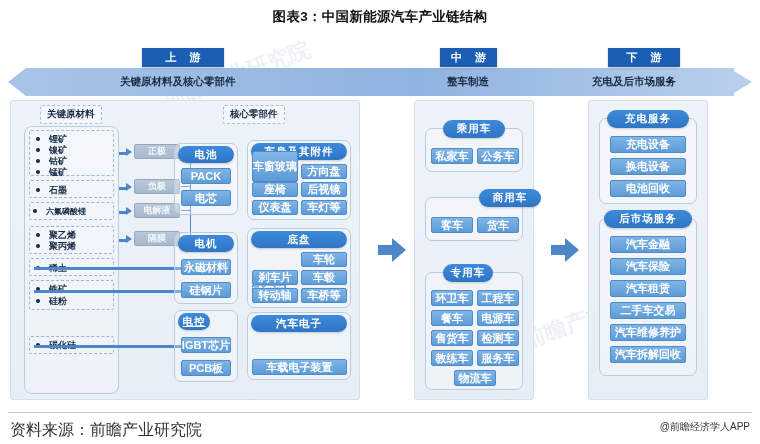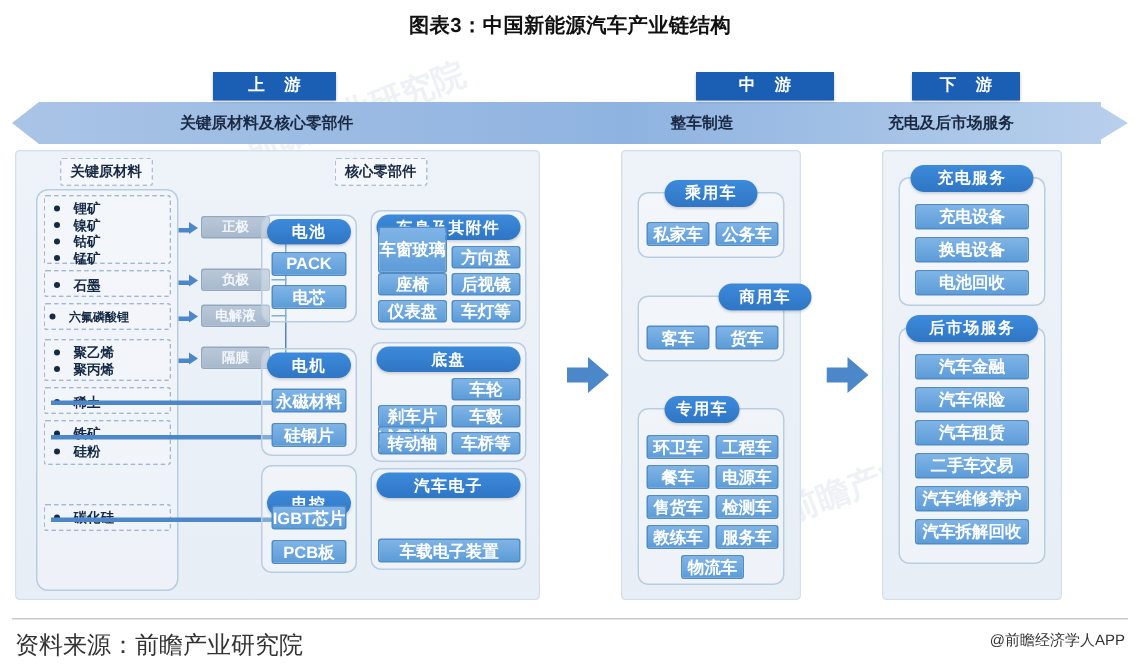--- a/index.html
+++ b/index.html
@@ -162,21 +162,21 @@
           <stop offset="0%" stop-color="#a9c4e6"></stop>
           <stop offset="55%" stop-color="#8fb3e0"></stop>
           <stop offset="100%" stop-color="#b9d0ec"></stop>
         </linearGradient>
       </defs>
       <polygon points="0,14 18,0 726,0 726,3 744,14 726,25 726,28 18,28" fill="url(#bgrad)"></polygon>
     </svg>
   </div>
 
   <div class="stage-tab" style="left:142px; width:82px;">上 游</div>
-  <div class="stage-tab" style="left:440px; width:92px;margin-left:24px;">中 游</div>
+  <div class="stage-tab" style="left:440px; width:57px;">中 游</div>
   <div class="stage-tab" style="left:608px; width:72px;">下 游</div>
 
   <div class="banner-labels">
     <div class="banner-label" style="left:120px;">关键原材料及核心零部件</div>
     <div class="banner-label" style="left:447px;">整车制造</div>
     <div class="banner-label" style="left:592px;">充电及后市场服务</div>
   </div>
 
   <div class="panel" style="left:10px; top:100px; width:350px; height:300px;"></div>
 
@@ -249,21 +249,21 @@
   <div class="head-pill" style="left:178px; top:146px; width:56px; height:17px;">电池</div>
   <div class="chip lightblue" style="left:181px; top:168px; width:50px; height:16px;">PACK</div>
   <div class="chip lightblue" style="left:181px; top:190px; width:50px; height:16px;">电芯</div>
 
   <div class="card" style="left:174px; top:232px; width:64px; height:72px;"></div>
   <div class="head-pill" style="left:178px; top:235px; width:56px; height:17px;">电机</div>
   <div class="chip lightblue" style="left:181px; top:259px; width:50px; height:16px;">永磁材料</div>
   <div class="chip lightblue" style="left:181px; top:282px; width:50px; height:16px;">硅钢片</div>
 
   <div class="card" style="left:174px; top:310px; width:64px; height:72px;"></div>
-  <div class="head-pill" style="left:178px; top:327px; width:56px; height:17px;text-decoration:underline;">电控</div>
+  <div class="head-pill" style="left:178px; top:313px; width:32px; height:17px;text-decoration:underline;">电控</div>
   <div class="chip lightblue" style="left:181px; top:337px; width:50px; height:16px;">IGBT芯片</div>
   <div class="chip lightblue" style="left:181px; top:360px; width:50px; height:16px;">PCB板</div>
 
   <div class="card" style="left:247px; top:140px; width:104px; height:80px;"></div>
   <div class="head-pill" style="left:251px; top:143px; width:96px; height:17px;text-align:right;">车身及其附件</div>
   <div class="chip lightblue" style="left:252px; top:151px; width:46px; height:31px;">车窗玻璃</div>
   <div class="chip lightblue" style="left:301px; top:164px; width:46px; height:15px;">方向盘</div>
   <div class="chip lightblue" style="left:252px; top:182px; width:46px; height:15px;">座椅</div>
   <div class="chip lightblue" style="left:301px; top:182px; width:46px; height:15px;">后视镜</div>
   <div class="chip lightblue" style="left:252px; top:200px; width:46px; height:15px;">仪表盘</div>

